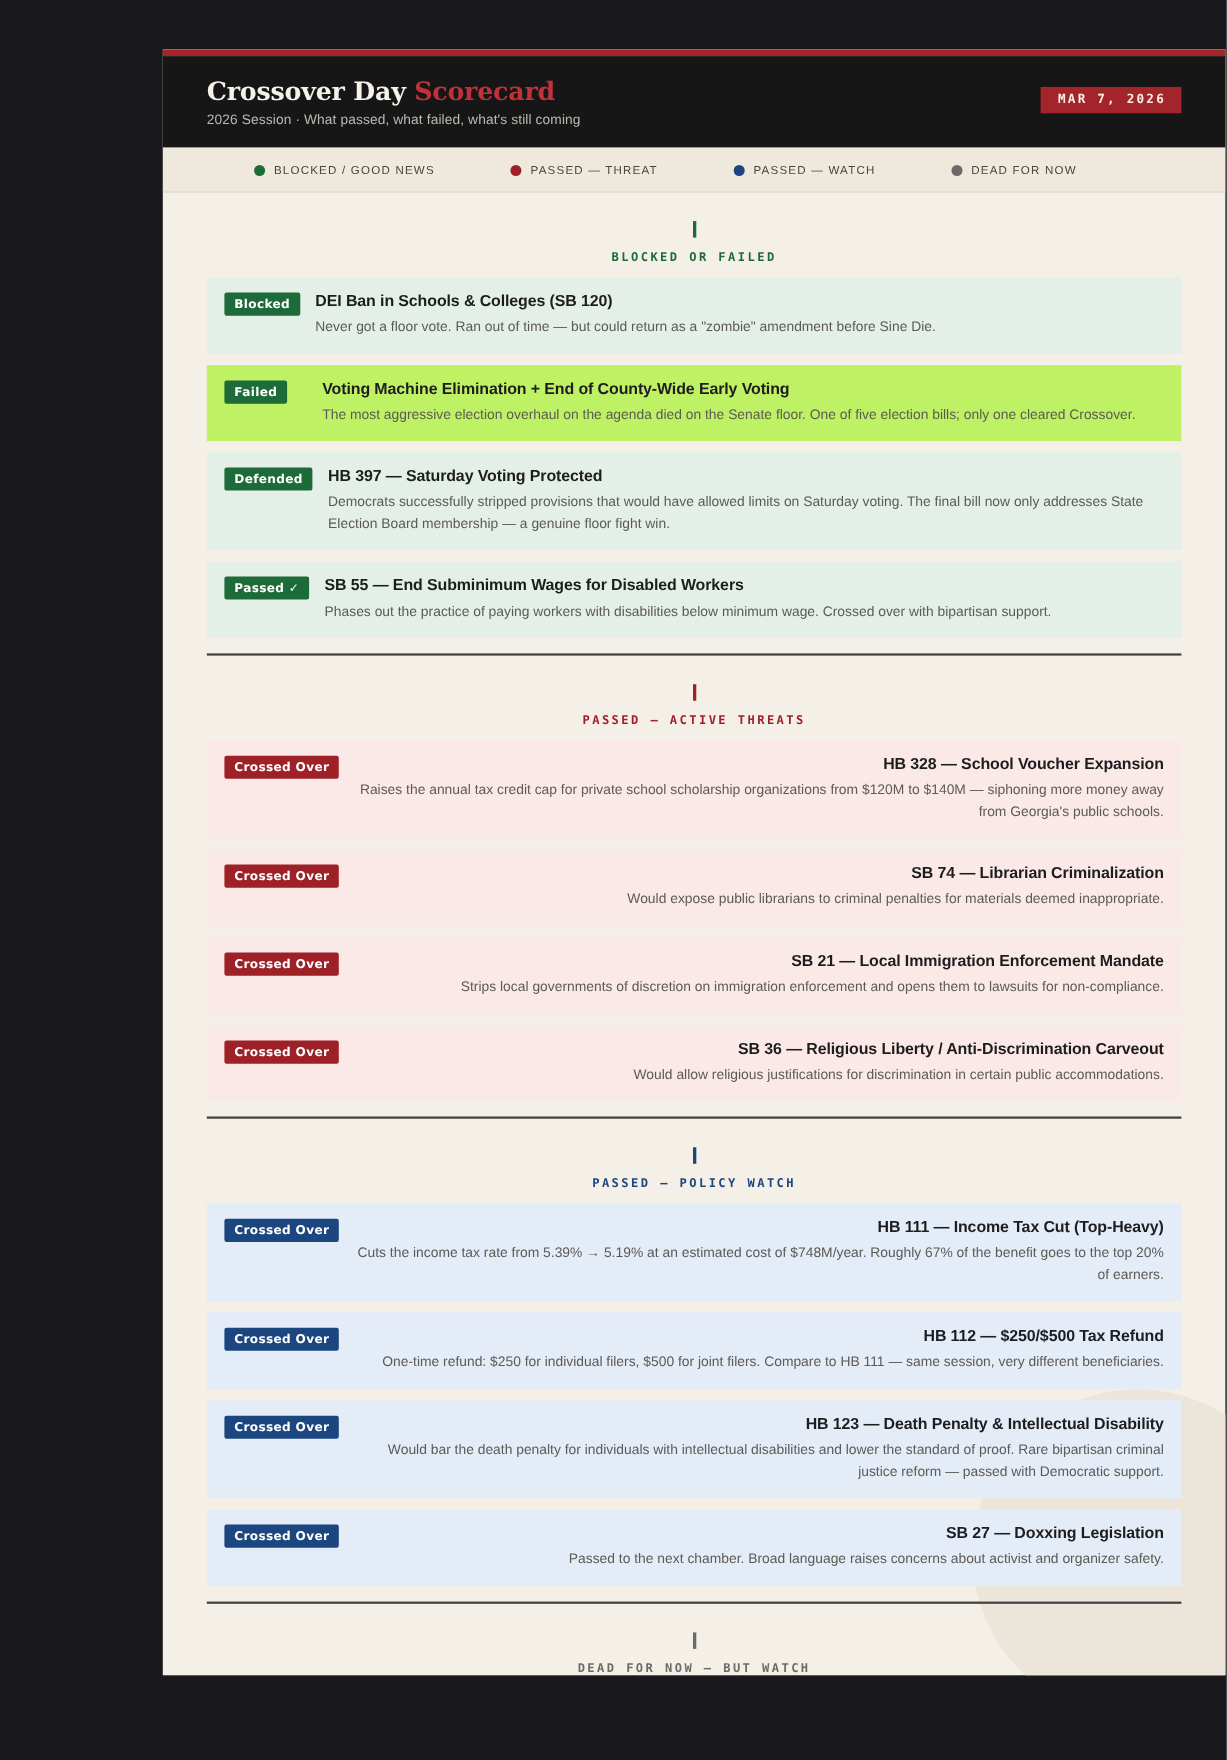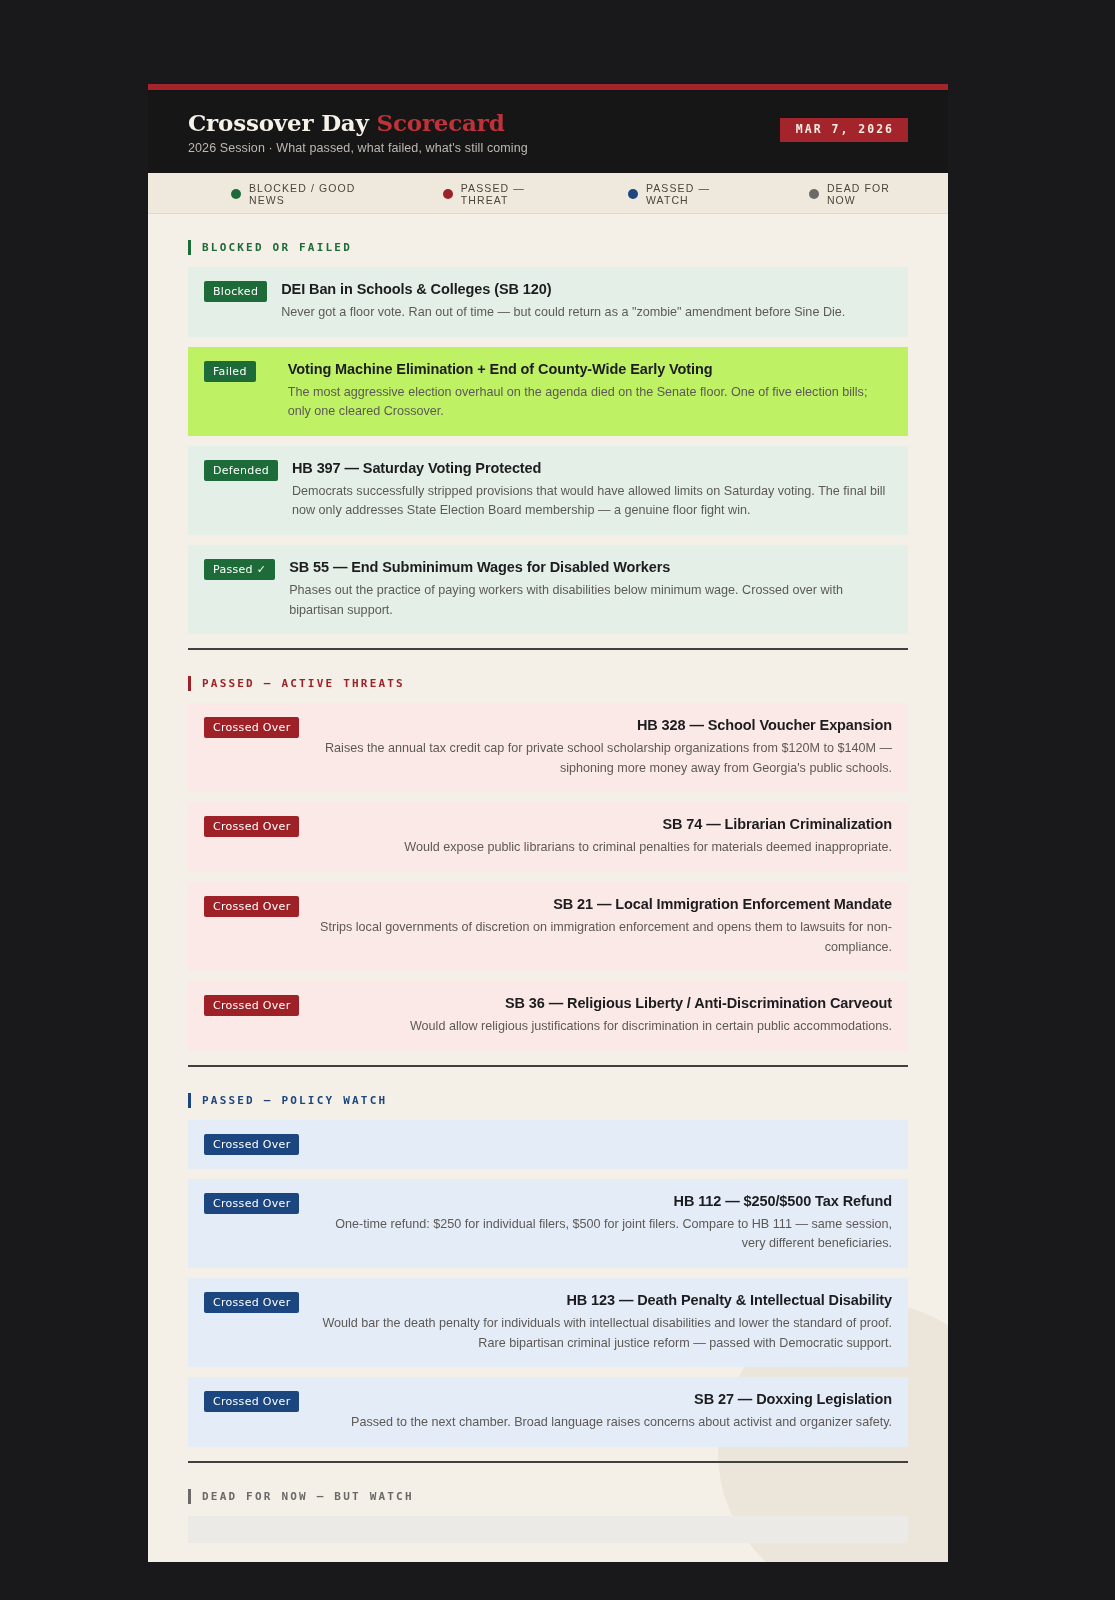--- a/index.html
+++ b/index.html
@@ -9,25 +9,24 @@
     height: 1600px;
     background: #19191b;
     font-family: "Liberation Sans", sans-serif;
     -webkit-font-smoothing: antialiased;
   }
 
   .page {
     position: absolute;
     left: 148px;
     top: 45px;
-    width: 800px;
+    width: 966px;
     height: 1478px;
     background: #f4efe7;
     overflow: hidden;
-    margin-top: 39px;
   }
 
   
   .top-rule {
     height: 6px;
     background: #a4242c;
   }
 
   
   .masthead {
@@ -90,20 +89,21 @@
   .body { padding: 0 40px; position: relative; z-index: 2; }
 
   .section { padding-top: 20px; }
   .section.divided { border-top: 2px solid #404040; margin-top: 14px; text-align: right; }
 
   .sec-head {
     display: flex;
     align-items: center;
     gap: 11px;
     padding: 6px 0 12px 0;
+    flex-direction: column;
   }
   .sec-bar { width: 3px; height: 15px; flex: none; }
   .sec-label {
     font-family: "DejaVu Sans Mono", "Liberation Mono", monospace;
     font-size: 11px;
     letter-spacing: 2.2px;
     font-weight: 700;
   }
 
   
@@ -111,21 +111,21 @@
     display: flex;
     gap: 14px;
     padding: 13px 16px 14px 16px;
     margin-bottom: 10px;
     align-items: flex-start;
   }
   .badge {
     flex: none;
     color: #fff;
     font-size: 11px;
-    font-weight: 400;
+    font-weight: 700;
     letter-spacing: 0.3px;
     padding: 4px 9px 4px 9px;
     border-radius: 2px;
     margin-top: 1px;
     white-space: nowrap;
     font-family: "DejaVu Sans", sans-serif;
   }
   .card-body { flex: 1; min-width: 0; }
   .card-title {
     font-size: 14.5px;
@@ -268,20 +268,24 @@
           </div>
         </div>
       </div>
       <div class="section divided">
         <div class="sec-head">
           <span class="sec-bar" style="background:#1c467f"></span>
           <span class="sec-label" style="color:#1c467f">PASSED — POLICY WATCH</span>
         </div>
         <div class="card v-blue">
           <span class="badge">Crossed Over</span>
+          <div class="card-body">
+            <div class="card-title">HB 111 — Income Tax Cut (Top-Heavy)</div>
+            <div class="card-desc">Cuts the income tax rate from 5.39% → 5.19% at an estimated cost of $748M/year. Roughly 67% of the benefit goes to the top 20% of earners.</div>
+          </div>
         </div>
         <div class="card v-blue">
           <span class="badge">Crossed Over</span>
           <div class="card-body">
             <div class="card-title">HB 112 — $250/$500 Tax Refund</div>
             <div class="card-desc">One-time refund: $250 for individual filers, $500 for joint filers. Compare to HB 111 — same session, very different beneficiaries.</div>
           </div>
         </div>
         <div class="card v-blue">
           <span class="badge">Crossed Over</span>

